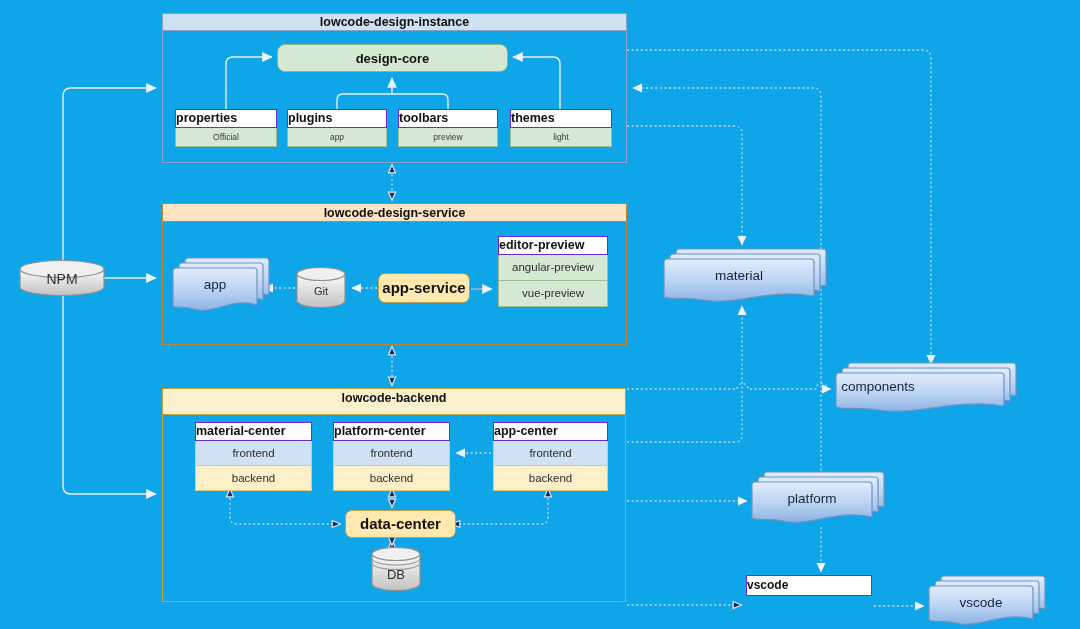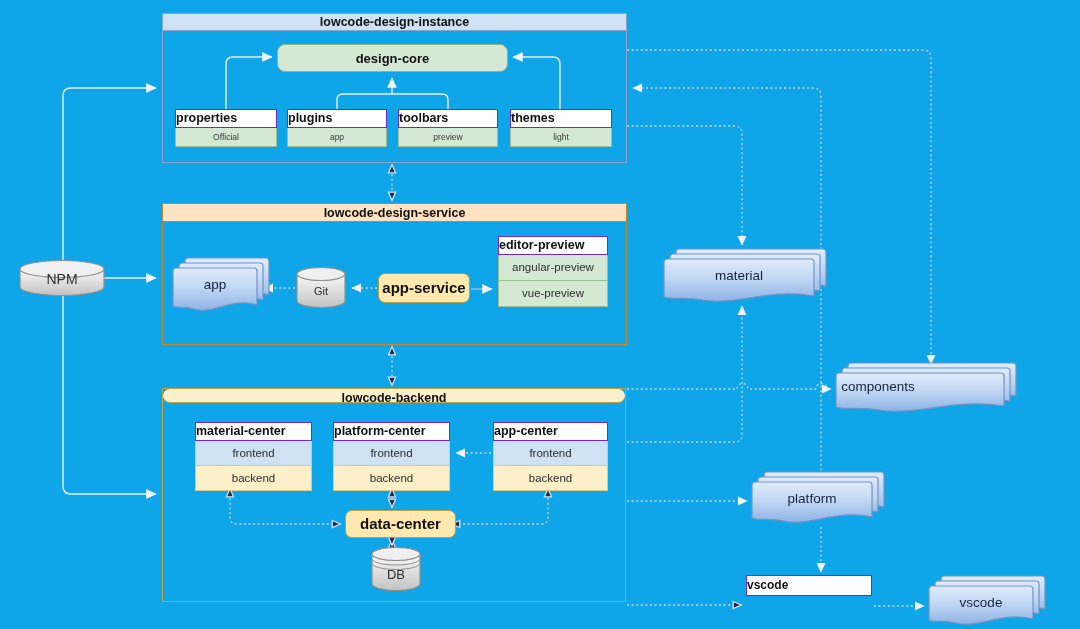--- a/index.html
+++ b/index.html
@@ -126,21 +126,21 @@
 
   <div class="abs pill" style="left:378px;top:273px;width:92px;height:30px;line-height:28px;">app-service</div>
 
   <div class="abs" style="left:498px;top:236px;width:110px;">
     <div class="hdr">editor-preview</div>
     <div class="row green" style="height:26px;line-height:25px;">angular-preview</div>
     <div class="row green" style="height:26px;line-height:25px;">vue-preview</div>
   </div>
 
   <div class="section" style="left:162px;top:388px;width:464px;height:214px;border-color:#c2a23c;">
-    <div class="sec-title" style="background:#fbf0cd;border-color:#c2a23c;height:14px;line-height:18px;border-radius:9px;">lowcode-backend</div>
+    <div class="sec-title" style="background:#fbf0cd;border-color:#c2a23c;height:26px;line-height:18px;">lowcode-backend</div>
   </div>
 
   <div class="abs" style="left:175px;top:422px;width:117px;margin-left:20px;">
     <div class="hdr">material-center</div>
     <div class="row blue" style="height:25px;line-height:24px;">frontend</div>
     <div class="row cream" style="height:25px;line-height:24px;">backend</div>
   </div>
   <div class="abs" style="left:333px;top:422px;width:117px;">
     <div class="hdr">platform-center</div>
     <div class="row blue" style="height:25px;line-height:24px;">frontend</div>

